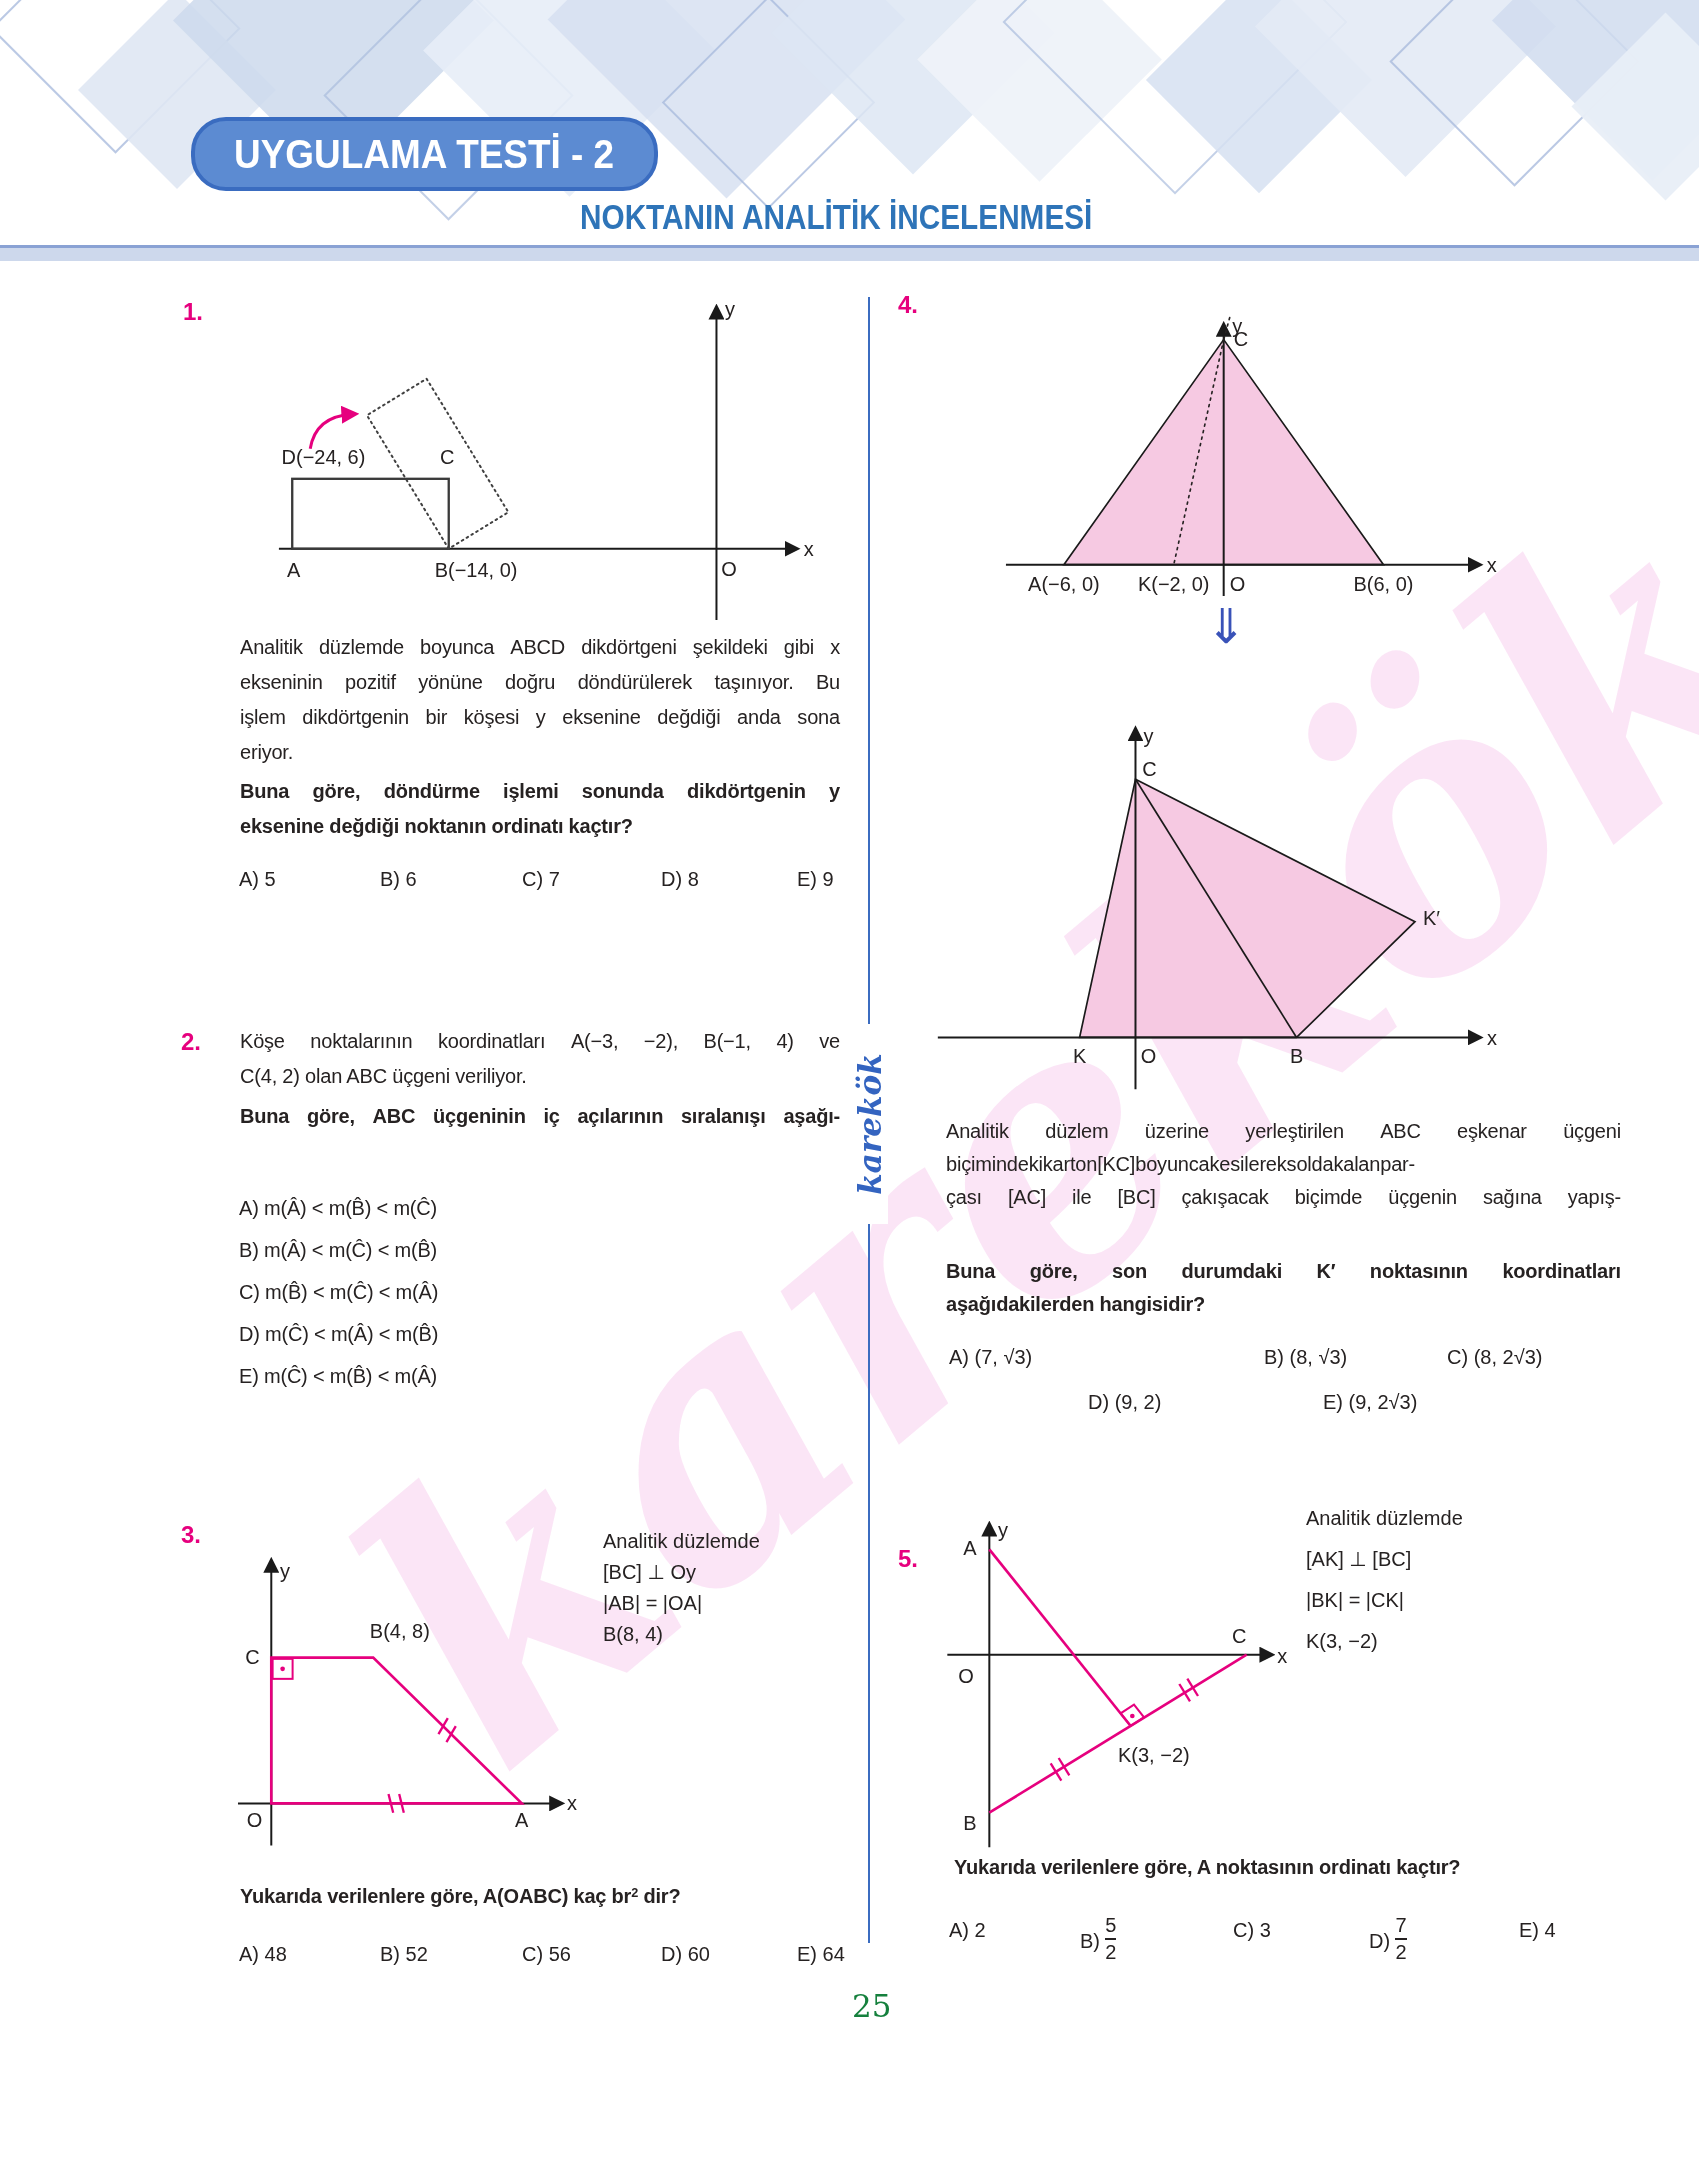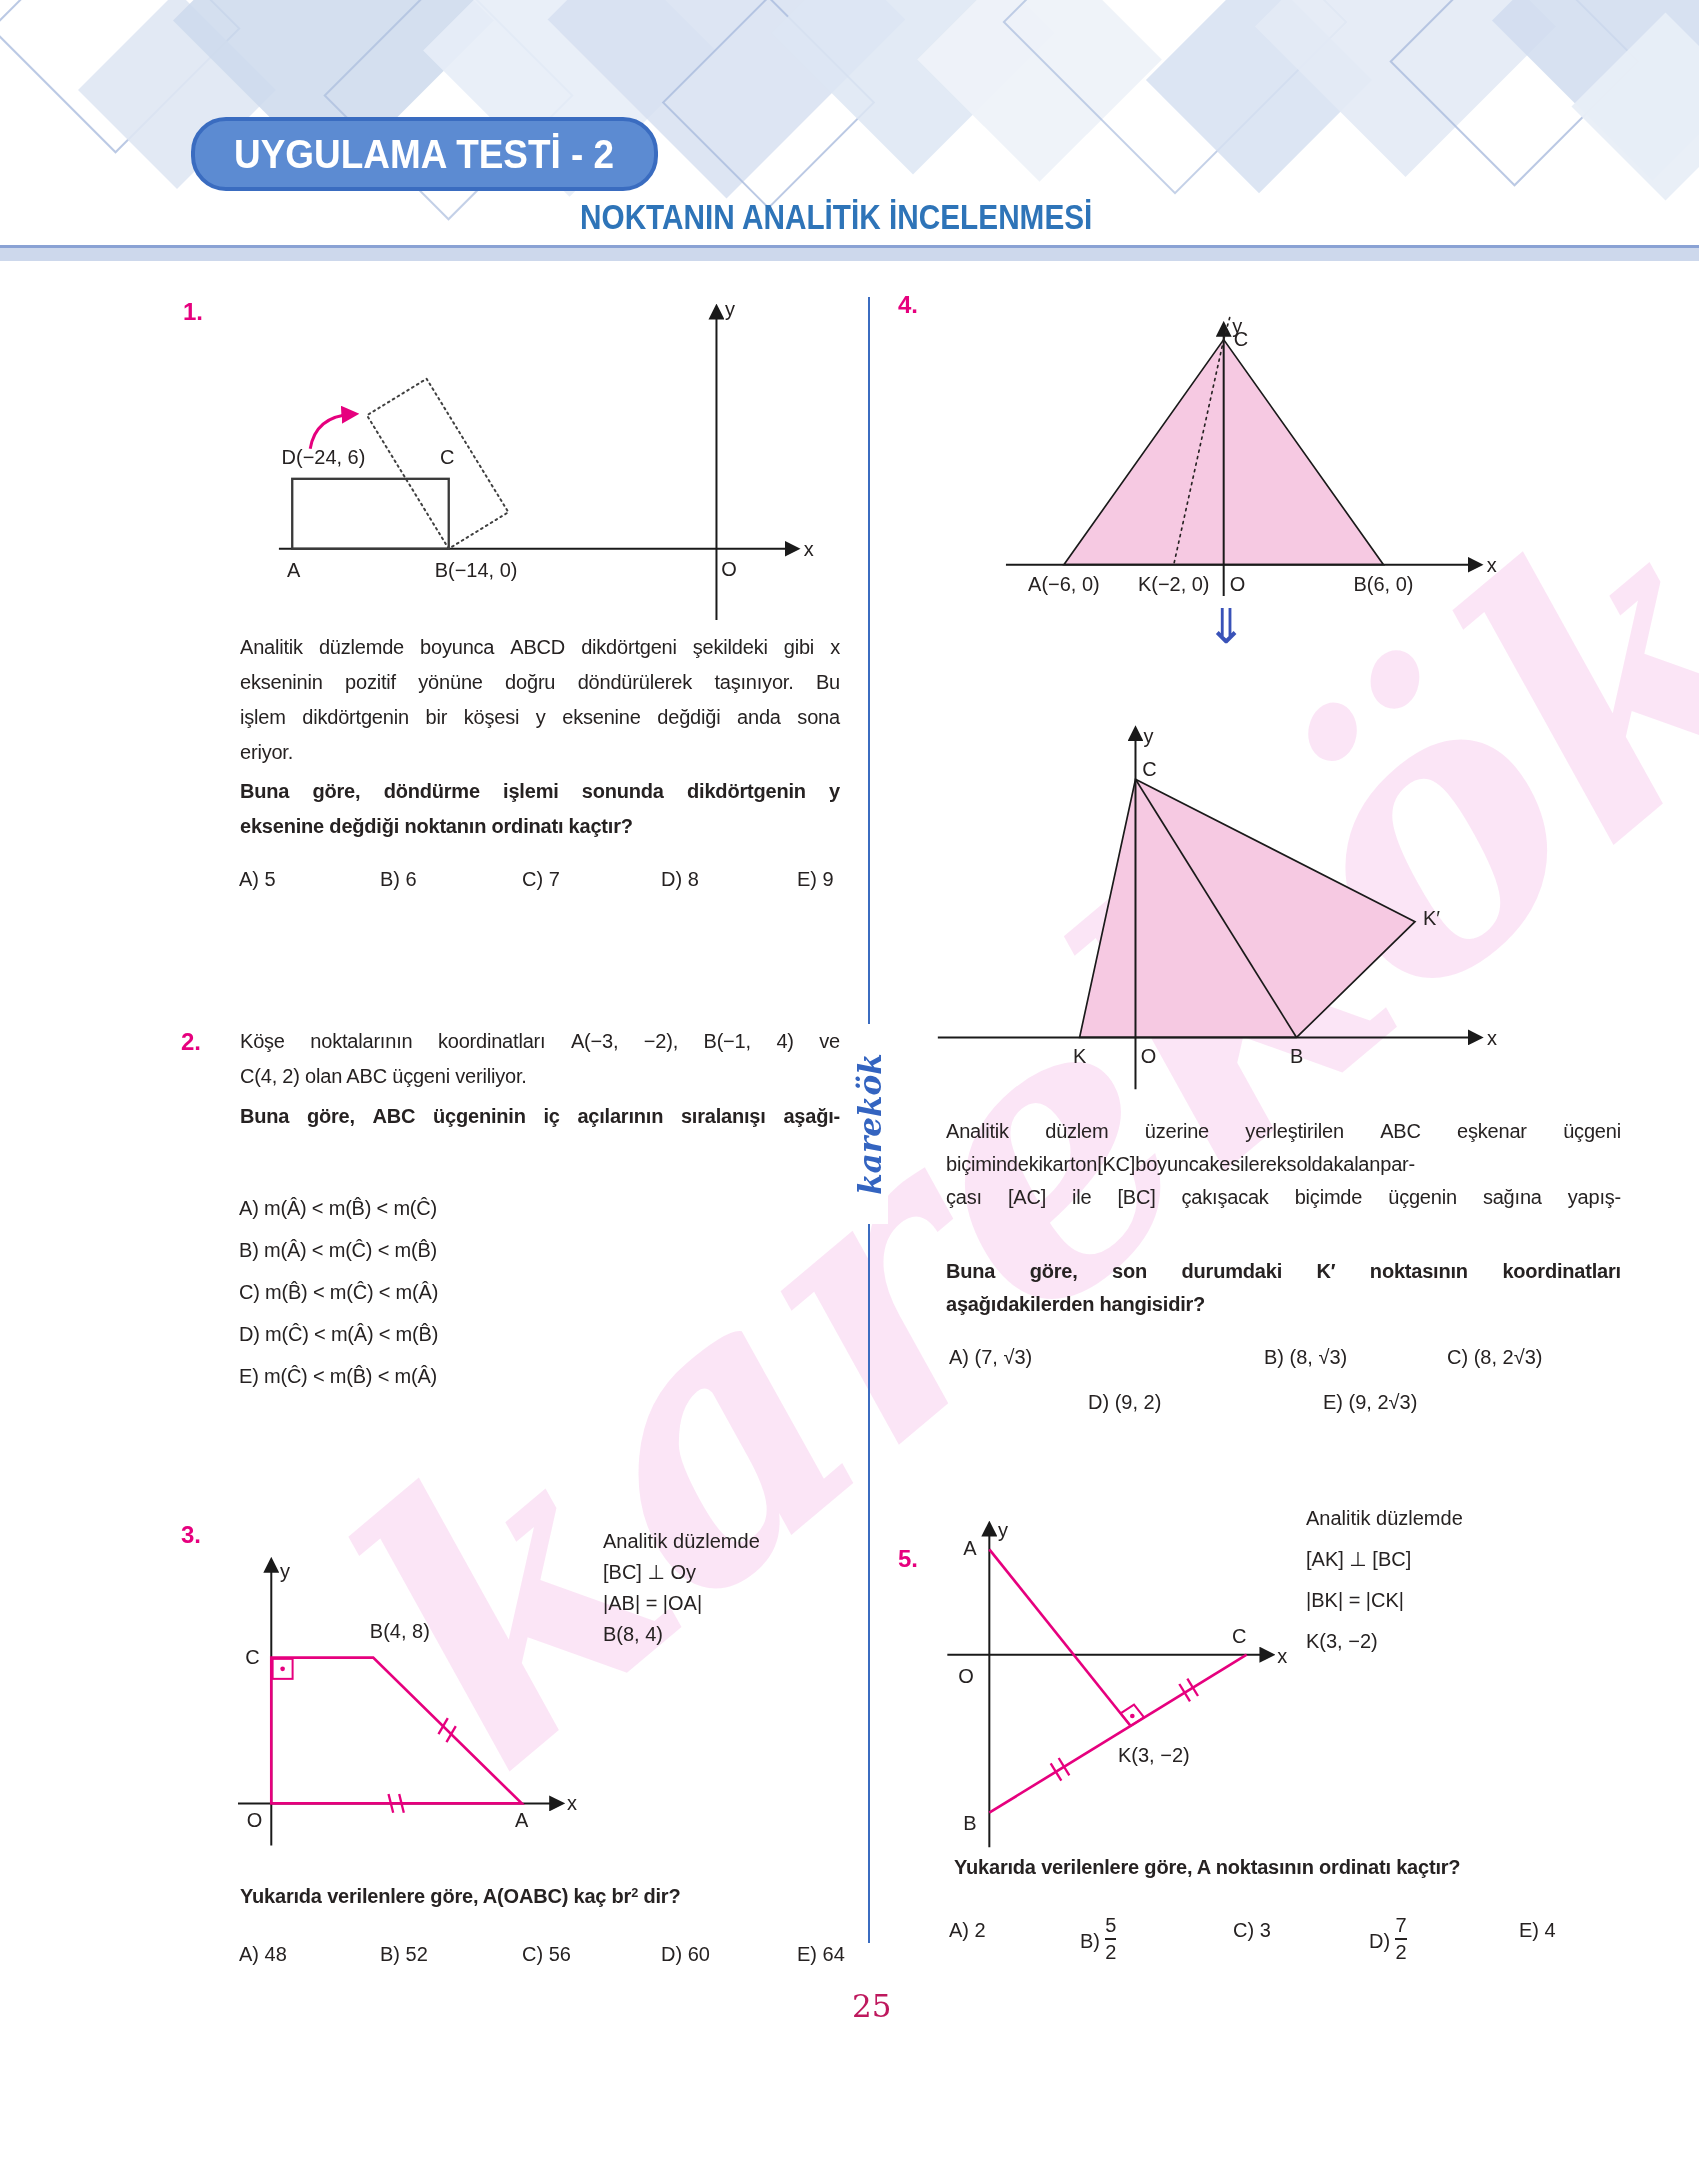--- a/index.html
+++ b/index.html
@@ -32,21 +32,21 @@
   .body .ln{height:35px;line-height:35px;white-space:nowrap;}
   .bold{font-weight:700;}
   .opt{position:absolute;font-size:20px;color:#262222;white-space:nowrap;z-index:2;}
   .given{position:absolute;font-size:20px;color:#262222;z-index:2;}
   .given .ln{height:31px;line-height:31px;white-space:nowrap;}
   .given5 .ln{height:41px;line-height:41px;}
   sup.s{font-size:12.7px;vertical-align:6px;}
   .frac{display:inline-flex;flex-direction:column;align-items:center;vertical-align:middle;line-height:1;margin-left:5.3px;}
   .frac .fbar{height:2px;background:#262222;width:100%;margin:2.7px 0;}
   .frac span{font-size:20px;}
-  #pageno{position:absolute;left:852px;top:1988px;font-family:"DejaVu Serif",serif;font-size:31px;color:#be185d;z-index:2;}
+  #pageno{position:absolute;left:852px;top:1988px;font-family:"DejaVu Serif",serif;font-size:31px;color:#15803d;z-index:2;}
   #dbl-arrow{position:absolute;left:1206px;top:598px;font-size:48px;color:#3952b8;z-index:2;}
   svg{position:absolute;overflow:visible;z-index:2;}
   svg text{font-family:"Liberation Sans",sans-serif;font-size:30px;fill:#262222;}
 </style>
 </head>
 <body>
 
 <div id="page">
 
   <div id="hdr">

